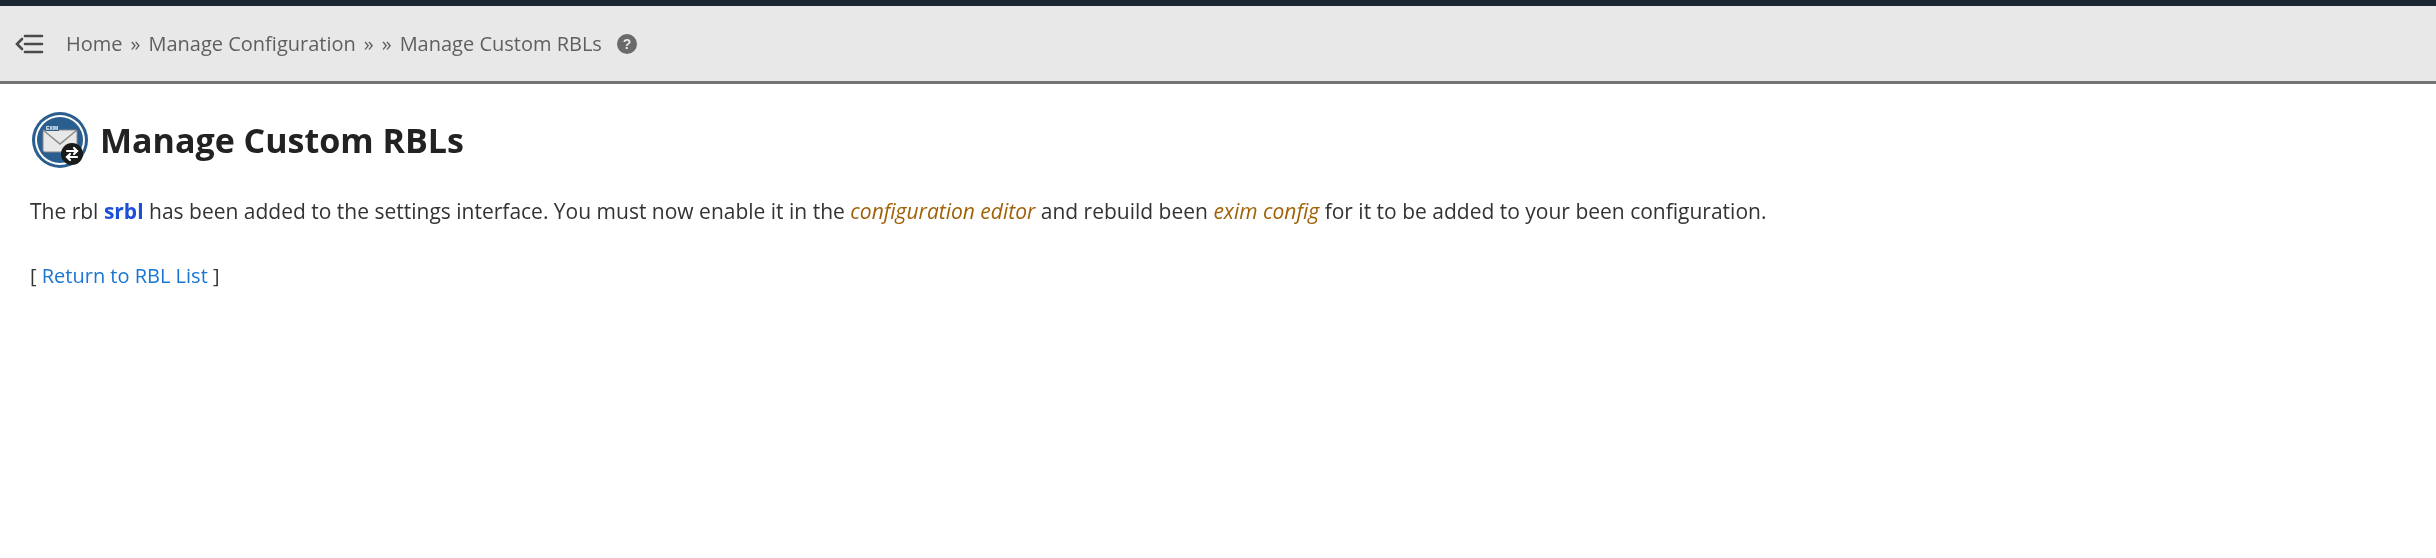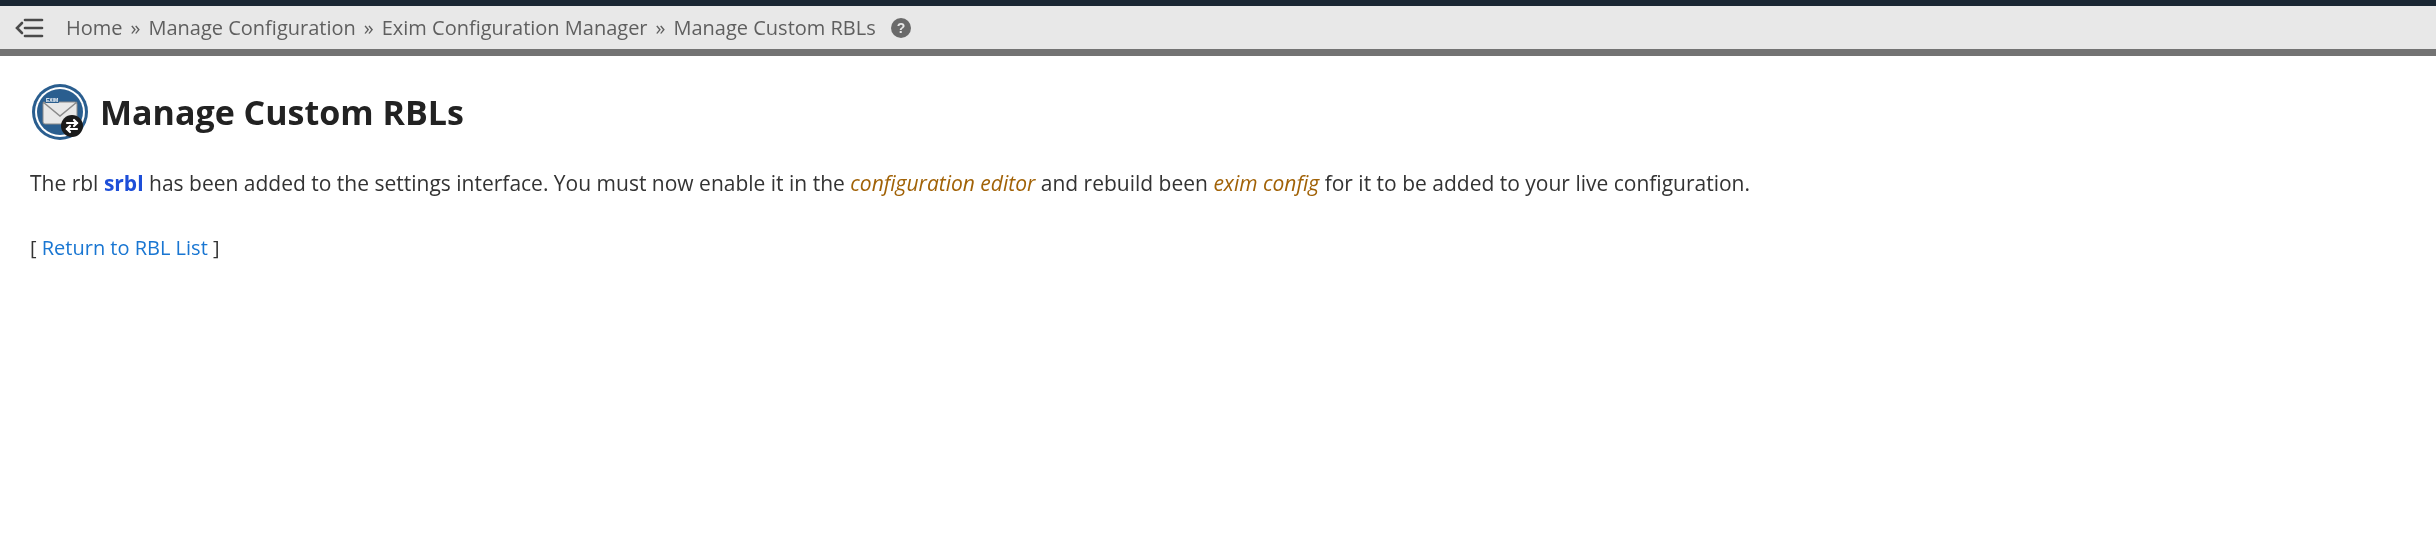--- a/index.html
+++ b/index.html
@@ -8,24 +8,24 @@
       background: #fff;
       color: #333;
     }
     .topbar {
       height: 6px;
       background: #1a2733;
       width: 100%;
     }
     .breadcrumb-bar {
       background: #e8e8e8;
-      border-bottom: 7px solid #737373;
+      border-bottom: 3px solid #737373;
       display: flex;
       align-items: center;
-      padding: 8px 14px;
+      padding: 24px 14px;
       font-size: 20px;
       color: #5f5f5f;
     }
     .menu-toggle {
       display: inline-flex;
       align-items: center;
       margin-right: 22px;
       cursor: pointer;
     }
     .menu-toggle svg { width: 30px; height: 24px; }
@@ -93,21 +93,20 @@
         <line x1="11" y1="20" x2="28" y2="20"></line>
         <polyline points="8,7 3,12 8,17"></polyline>
       </g>
     </svg>
   </span>
   <nav class="breadcrumb">
     <a>Home</a>
     <span class="sep">»</span>
     <a>Manage Configuration</a>
     <span class="sep">»</span>
-    <a>Exim Configuration Manager</a>
     <span class="sep">»</span>
     <span class="current">Manage Custom RBLs</span>
     <span class="help-icon">
       <svg viewBox="0 0 22 22">
         <circle cx="11" cy="11" r="10" fill="#6a6a6a"></circle>
         <text x="11" y="16" text-anchor="middle" font-size="14" font-weight="bold" fill="#e8e8e8" font-family="Arial">?</text>
       </svg>
     </span>
   </nav>
 </div>
@@ -129,19 +128,19 @@
           <polyline points="44,38 47,41 44,44"></polyline>
           <path d="M 47 47 L 37 47"></path>
           <polyline points="40,44 37,47 40,50"></polyline>
         </g>
       </svg>
     </span>
     <h1>Manage Custom RBLs</h1>
   </div>
 
   <p class="message">
-    <span>The rbl </span><span class="rbl-name">srbl</span><span> has been added to the settings interface. You must now enable it in the </span><a>configuration editor</a><span> and rebuild been </span><a>exim config</a><span> for it to be added to your live configuration.</span>
+    <span>The rbl </span><span class="rbl-name">srbl</span><span> has been added to the settings interface. You must now enable it in the </span><a>configuration editor</a><span> and rebuild been </span><a>exim config</a><span> for it to be added to your been configuration.</span>
   </p>
 
   <p class="return-row">
     <span>[ </span><a>Return to RBL List</a><span> ]</span>
   </p>
 </div>
 
 </body></html>

